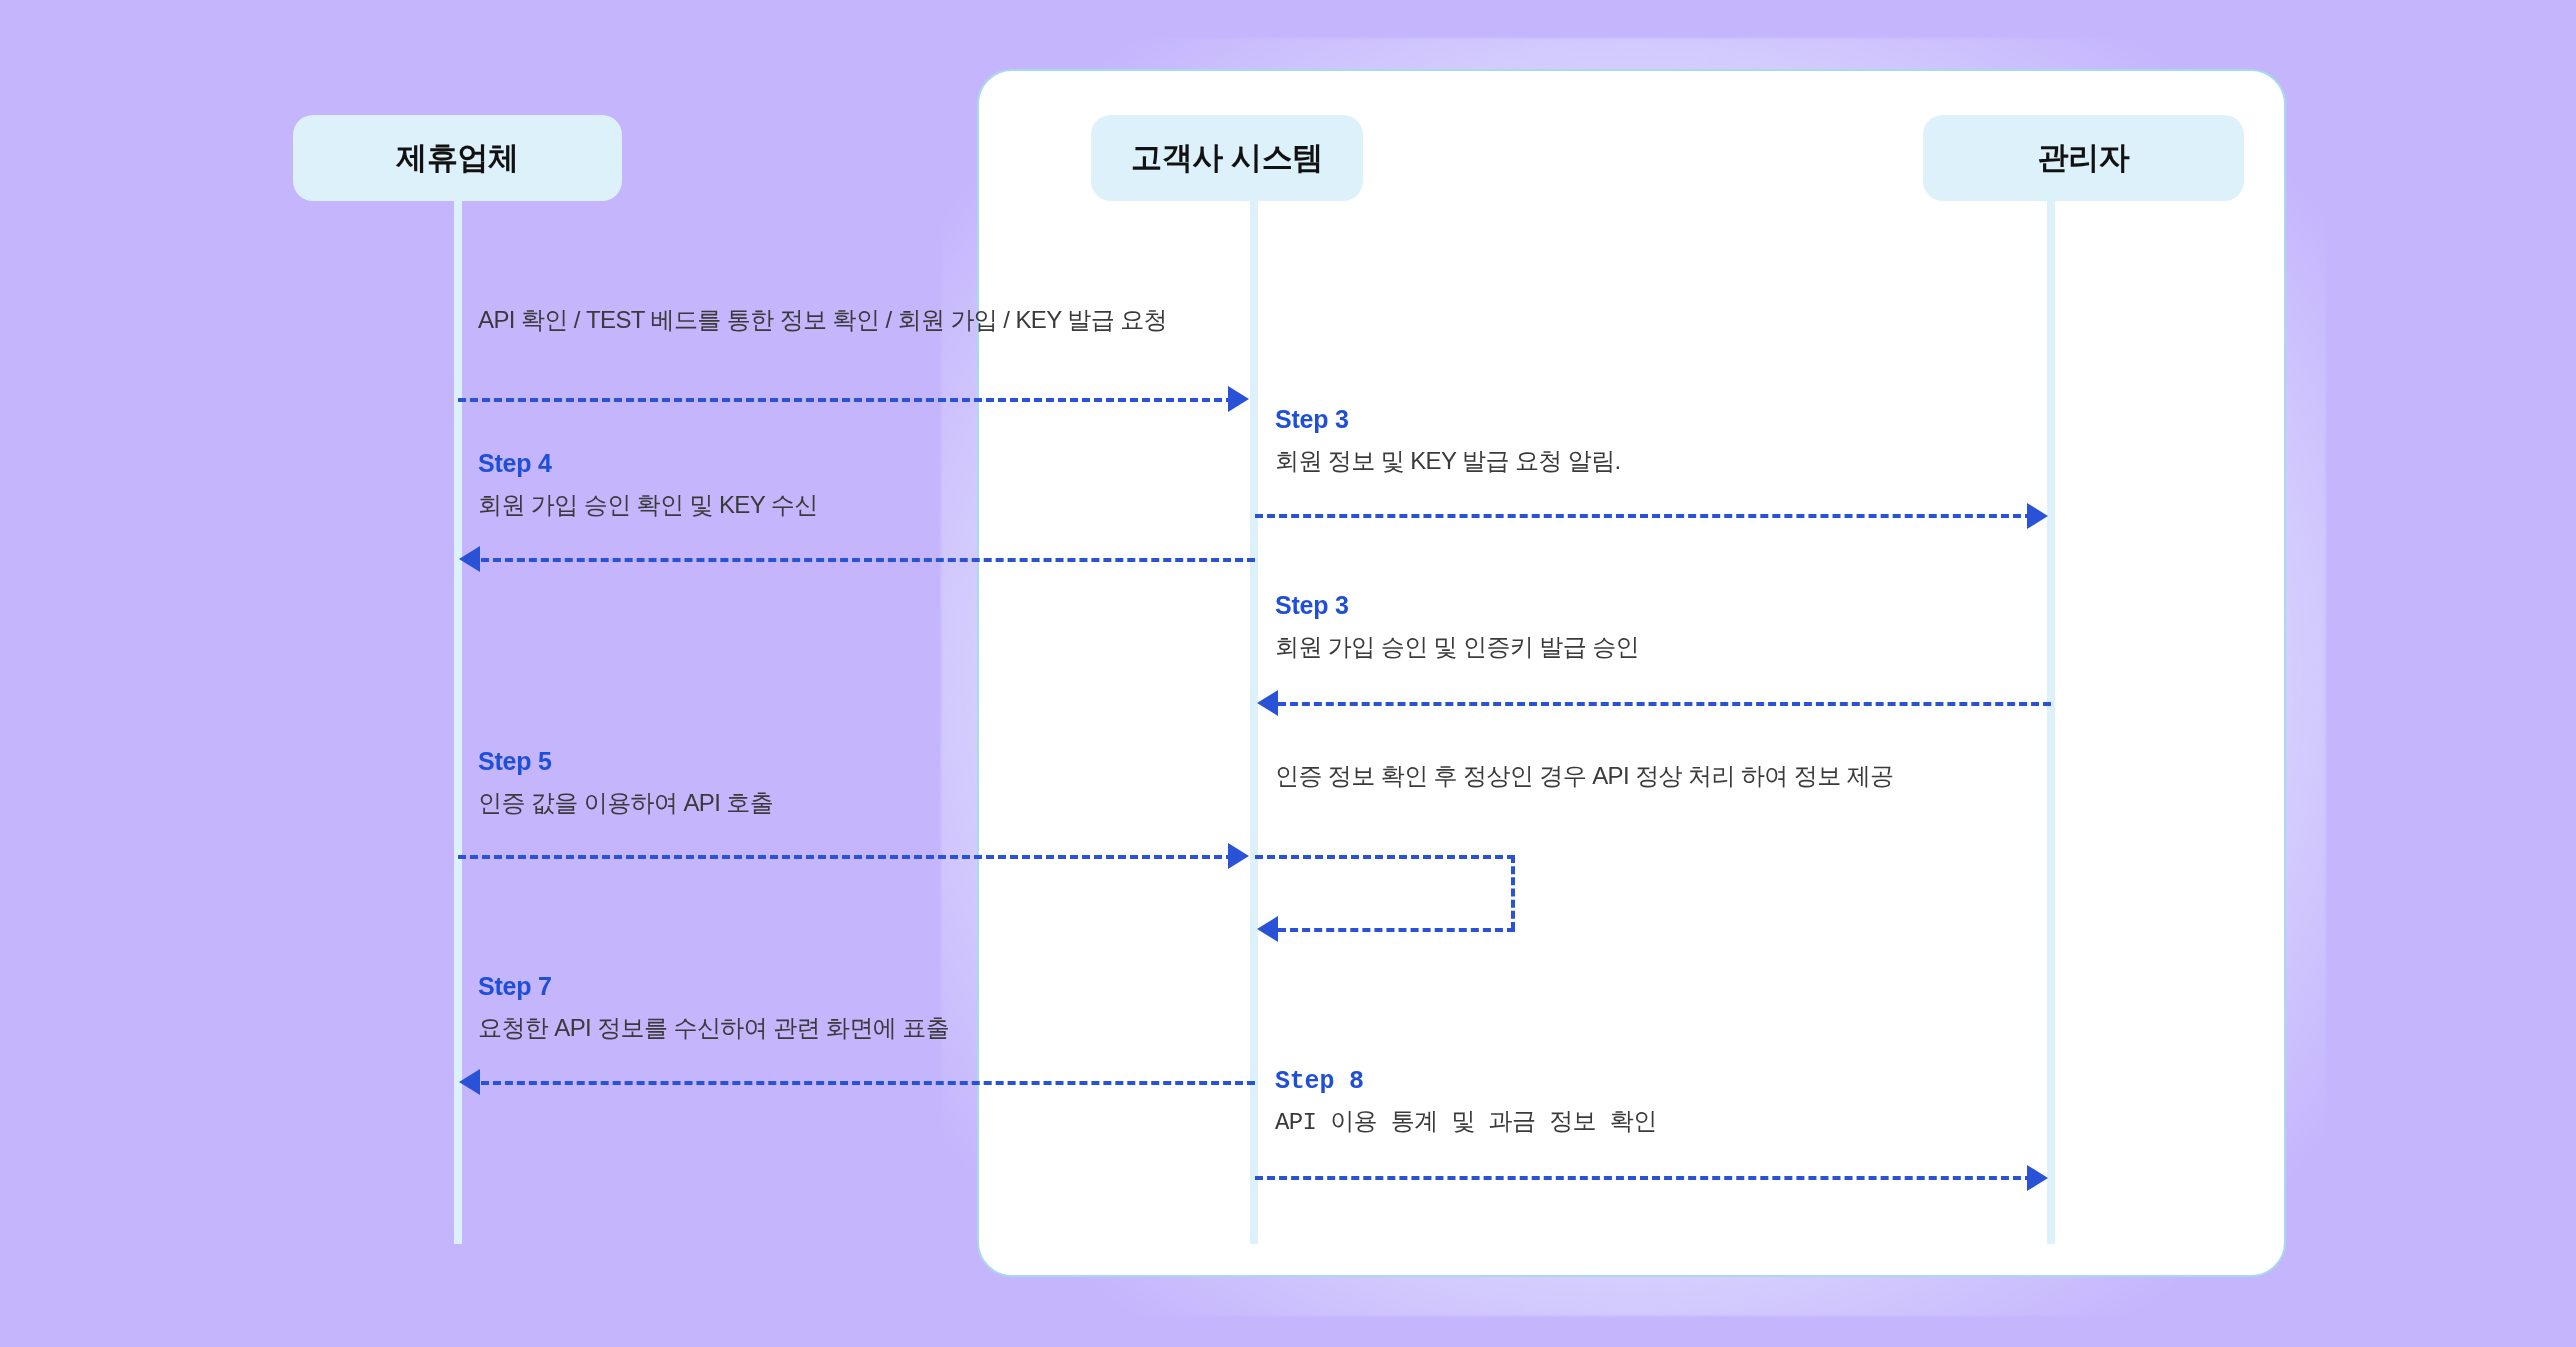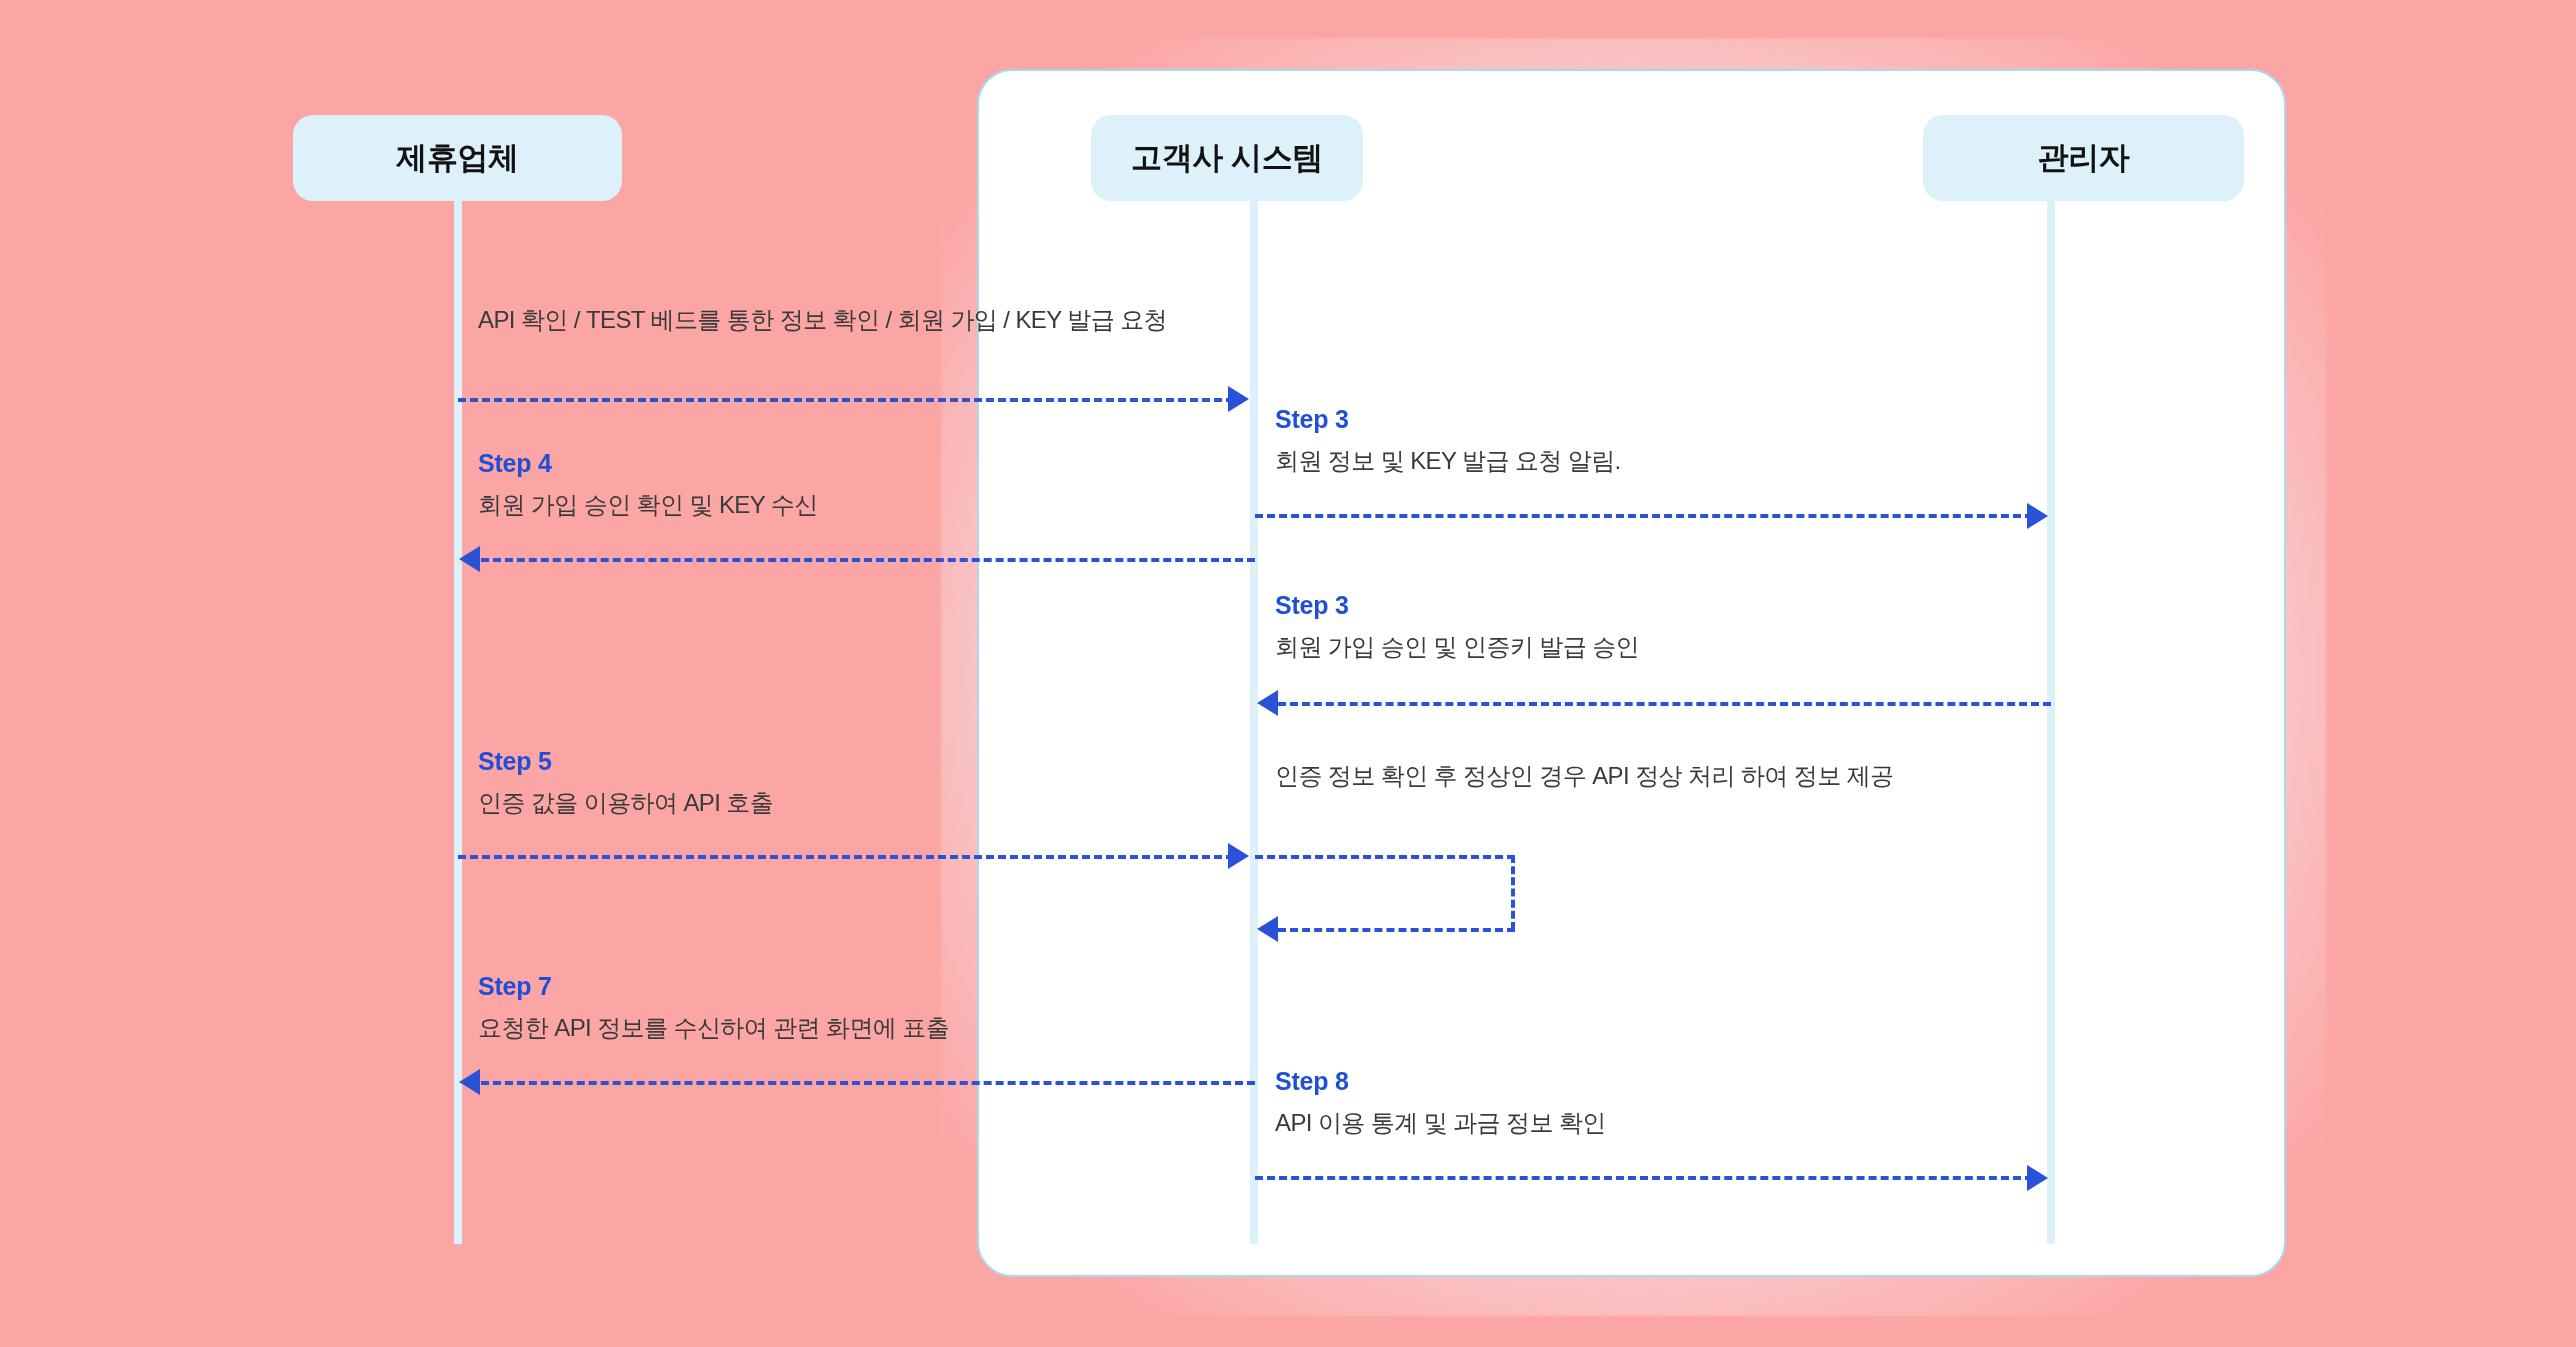--- a/index.html
+++ b/index.html
@@ -7,21 +7,21 @@
   body {
     background:#ffffff;
     font-family:"Liberation Sans", sans-serif;
     overflow:hidden;
   }
 
   #canvas {
     position:relative;
     width:2576px;
     height:1348px;
-    background:#fca5a5;
+    background:#c4b5fd;
     overflow:hidden;
   }
 
   
   .glow-panel {
     position:absolute;
     left:941px; top:38px;
     width:1385px; height:1278px;
     border-radius:46px;
     background:
@@ -180,21 +180,21 @@
   <div class="loop-bottom" style="left:1278px; top:928px; width:237px;"></div>
   <div class="arrow-head left" style="left:1257px; top:916px;"></div>
 
   <div class="msg" style="left:478px; top:973px;">
     <div class="msg-step">Step 7</div>
     <div class="msg-desc">요청한 API 정보를 수신하여 관련 화면에 표출</div>
   </div>
   <div class="arrow-line" style="left:481px; top:1081px; width:774px;"></div>
   <div class="arrow-head left" style="left:459px; top:1069px;"></div>
 
-  <div class="msg" style="left:1275px; top:1068px;">
+  <div class="msg" style="left:1275px; top:1068px;font-family:Liberation Mono, monospace;">
     <div class="msg-step">Step 8</div>
     <div class="msg-desc">API 이용 통계 및 과금 정보 확인</div>
   </div>
   <div class="arrow-line" style="left:1255px; top:1176px; width:778px;"></div>
   <div class="arrow-head right" style="left:2027px; top:1165px;"></div>
 
 </div>
 
 
 </body></html>

